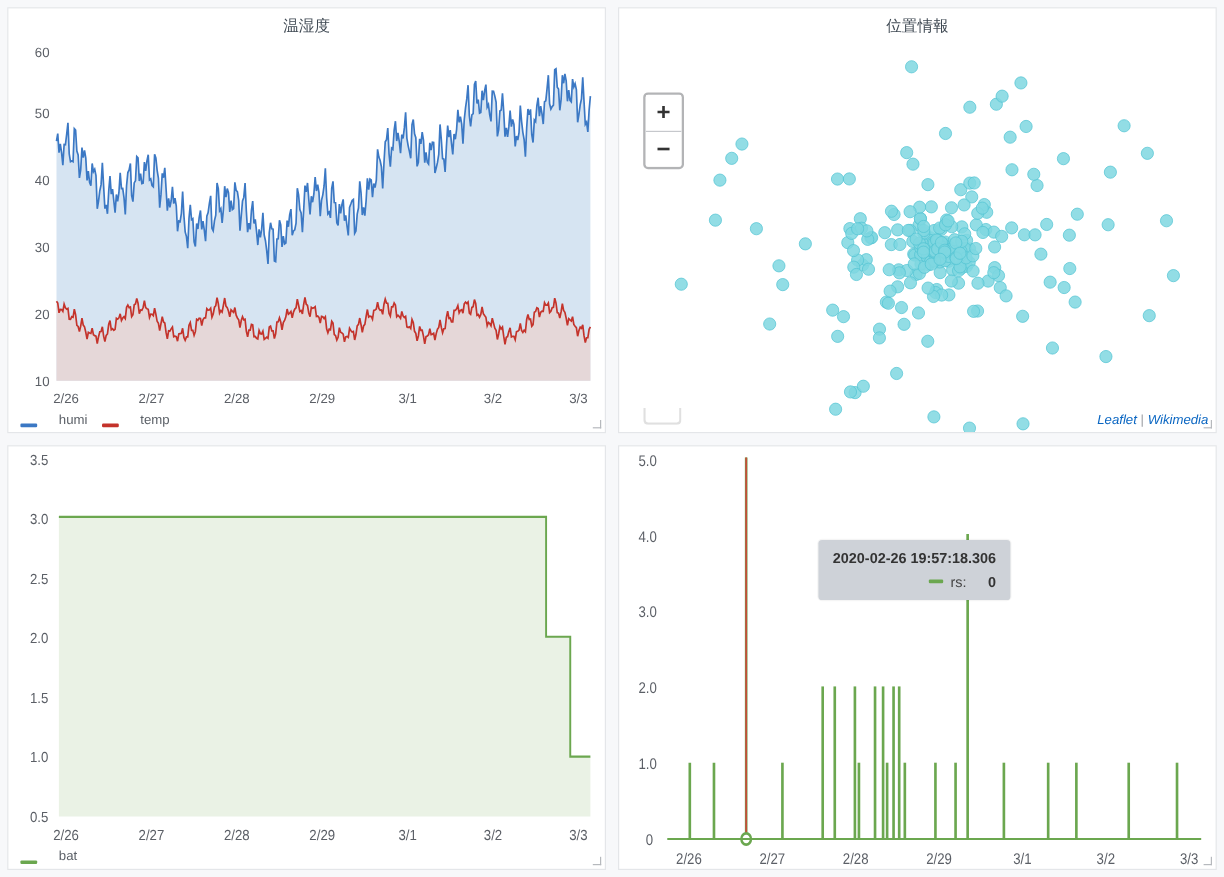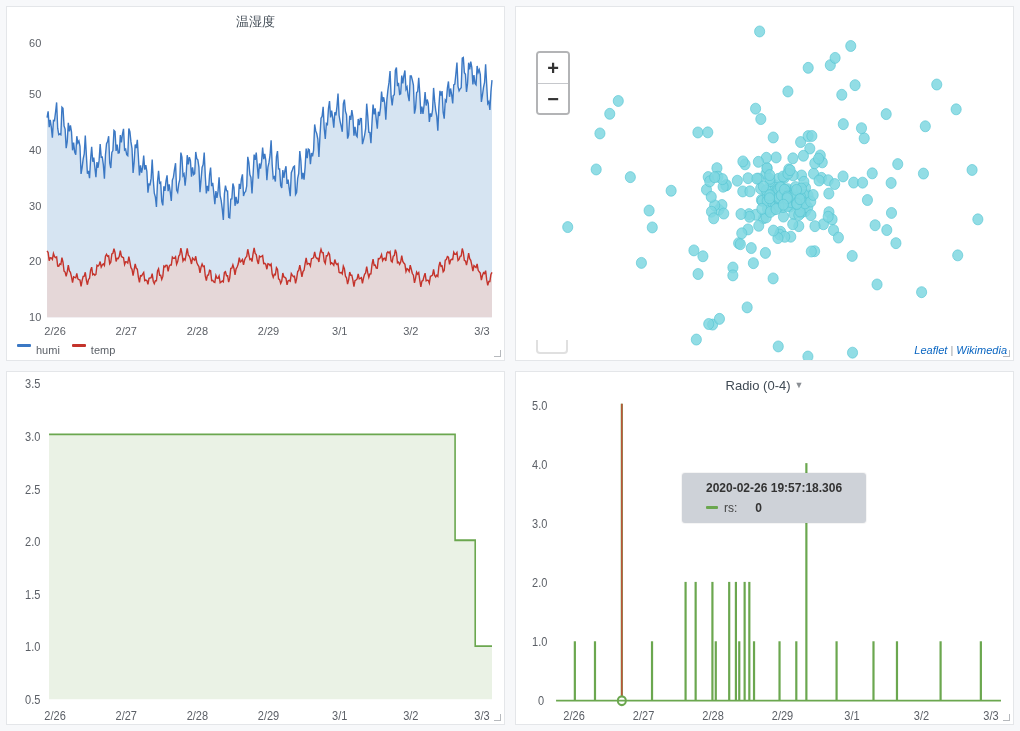--- a/index.html
+++ b/index.html
@@ -4,35 +4,35 @@
 <style>
   html,body{margin:0;padding:0;background:#f7f8fa;font-family:"Helvetica Neue",Arial,sans-serif;color:#333;}
   .grid{display:grid;grid-template-columns:1fr 1fr;grid-template-rows:1fr 1fr;gap:10px;padding:6px;box-sizing:border-box;width:1020px;height:731px;}
   .panel{background:#fff;border:1px solid #e4e6e9;position:relative;display:flex;flex-direction:column;}
   .panel-title{text-align:center;font-size:13px;color:#404a54;padding:6px 0 2px;display:flex;justify-content:center;align-items:center;gap:4px;}
   .panel-title .caret{font-size:9px;color:#8a8e93;}
   .plot{flex:1;position:relative;margin:0 8px 2px 8px;}
   svg{display:block;}
   .axis text{font-size:11px;fill:#5b5f66;}
   .legend-row{display:flex;gap:12px;align-items:center;font-size:11px;color:#5a5f66;padding:4px 10px;}
-  .legend-item{display:flex;align-items:flex-start;gap:5px;}
+  .legend-item{display:flex;align-items:flex-end;gap:18px;}
   .legend-swatch{width:14px;height:3px;border-radius:1px;}
   .resize-handle{position:absolute;right:1px;bottom:1px;width:10px;height:10px;pointer-events:auto;}
   .resize-handle::after{content:"";position:absolute;right:2px;bottom:2px;width:6px;height:6px;border-right:1px solid #b6b9bd;border-bottom:1px solid #b6b9bd;}
   
   .zoom-ctrl{position:absolute;top:44px;left:20px;display:flex;flex-direction:column;border:2px solid #b3b4b6;border-radius:4px;overflow:hidden;background:#fff;}
   .zoom-ctrl button{width:30px;height:30px;border:none;background:#fff;font-size:20px;font-weight:bold;color:#333;cursor:pointer;line-height:1;}
   .zoom-ctrl button+button{border-top:1px solid #c6c8cc;}
   .map-credits{position:absolute;right:6px;bottom:4px;font-size:11px;color:#9ea1a6;}
   .map-credits a{color:#0a66c2;text-decoration:none;font-style:italic;}
   .map-scale{position:absolute;left:20px;bottom:6px;width:28px;height:12px;border:2px solid rgba(0,0,0,.12);border-top:none;border-radius:0 0 4px 4px;background:rgba(255,255,255,.65);}
   
-  .tooltip{position:absolute;left:158px;top:78px;background:#ced2d8;border-radius:3px;padding:8px 24px;font-size:12px;color:#333;box-shadow:0 0 0 1px rgba(0,0,0,.04);}
+  .tooltip{position:absolute;left:158px;top:78px;background:#ced2d8;border-radius:3px;padding:8px 12px;font-size:12px;color:#333;box-shadow:0 0 0 1px rgba(0,0,0,.04);}
   .tooltip .tt-time{font-weight:600;margin-bottom:6px;}
-  .tooltip .tt-row{display:flex;align-items:center;gap:6px;}
+  .tooltip .tt-row{display:flex;align-items:center;gap:6px;justify-content:flex-end;}
   .tooltip .tt-dash{width:12px;height:3px;background:#6ba74f;border-radius:1px;}
   .tooltip .tt-key{color:#444;}
   .tooltip .tt-val{font-weight:700;margin-left:12px;}
 </style>
 </head>
 <body>
 
 <div class="grid">
 
   <div class="panel">
@@ -73,20 +73,21 @@
       </div>
       <div class="legend-item">
         <span class="legend-swatch" style="background:#c4332b"></span>
         <span>temp</span>
       </div>
     </div>
     <div class="resize-handle"></div>
   </div>
 
   <div class="panel">
+    <div class="panel-title">位置情報</div>
     <div class="plot" style="margin:0;">
       <svg id="map-svg" viewBox="0 0 490 320" width="100%" height="100%" preserveAspectRatio="none">
           <circle cx="264.9997874367601" cy="169.99997697276441" r="5" fill="#7fd7e1" fill-opacity="0.85" stroke="#54c4d3" stroke-width="0.6"></circle>
           <circle cx="260.8888596339021" cy="204.12939701974426" r="5" fill="#7fd7e1" fill-opacity="0.85" stroke="#54c4d3" stroke-width="0.6"></circle>
           <circle cx="270.5783125377738" cy="181.05819363581347" r="5" fill="#7fd7e1" fill-opacity="0.85" stroke="#54c4d3" stroke-width="0.6"></circle>
           <circle cx="187.81663374001172" cy="165.83602462776594" r="5" fill="#7fd7e1" fill-opacity="0.85" stroke="#54c4d3" stroke-width="0.6"></circle>
           <circle cx="263.6979744359953" cy="190.2854858590583" r="5" fill="#7fd7e1" fill-opacity="0.85" stroke="#54c4d3" stroke-width="0.6"></circle>
           <circle cx="265.9023823628498" cy="168.56147691905582" r="5" fill="#7fd7e1" fill-opacity="0.85" stroke="#54c4d3" stroke-width="0.6"></circle>
           <circle cx="199.99148175376672" cy="184.05925363986896" r="5" fill="#7fd7e1" fill-opacity="0.85" stroke="#54c4d3" stroke-width="0.6"></circle>
           <circle cx="265.13846456504285" cy="175.91422238888555" r="5" fill="#7fd7e1" fill-opacity="0.85" stroke="#54c4d3" stroke-width="0.6"></circle>
@@ -373,28 +374,30 @@
             <text x="182" y="298" text-anchor="middle">2/28</text>
             <text x="253" y="298" text-anchor="middle">2/29</text>
             <text x="324" y="298" text-anchor="middle">3/1</text>
             <text x="395" y="298" text-anchor="middle">3/2</text>
             <text x="466" y="298" text-anchor="middle">3/3</text>
           </g>
         <path id="bat-area" fill="#eaf2e5" stroke="none" d="M34,280 34,53.333333333333314 L439.1666666666667,53.333333333333314 L439.1666666666667,144 L459.25757575757575,144 L459.25757575757575,234.66666666666669 L476,234.66666666666669 L476,280 Z"></path>
         <path id="bat-line" fill="none" stroke="#6ba74f" stroke-width="1.6" d="M34,53.333333333333314 L439.1666666666667,53.333333333333314 L439.1666666666667,144 L459.25757575757575,144 L459.25757575757575,234.66666666666669 L476,234.66666666666669"></path>
       </svg>
     </div>
+    <div class="legend-row">
+      <div class="legend-item">
+        <span class="legend-swatch" style="background:#6ba74f"></span>
+        <span>bat</span>
+      </div>
+    </div>
     <div class="resize-handle"></div>
   </div>
 
   <div class="panel">
-    <div class="panel-title">
-      <span>Radio (0-4)</span>
-      <span class="caret">▼</span>
-    </div>
     <div class="plot">
       <svg viewBox="0 0 480 300" width="100%" height="100%" preserveAspectRatio="none">
         <g class="axis">
           <text x="14" y="284">0</text>
             <text x="8" y="230">1.0</text>
           <text x="8" y="176">2.0</text>
             <text x="8" y="122">3.0</text>
           <text x="8" y="68">4.0</text>
             <text x="8" y="14">5.0</text>
         </g>

